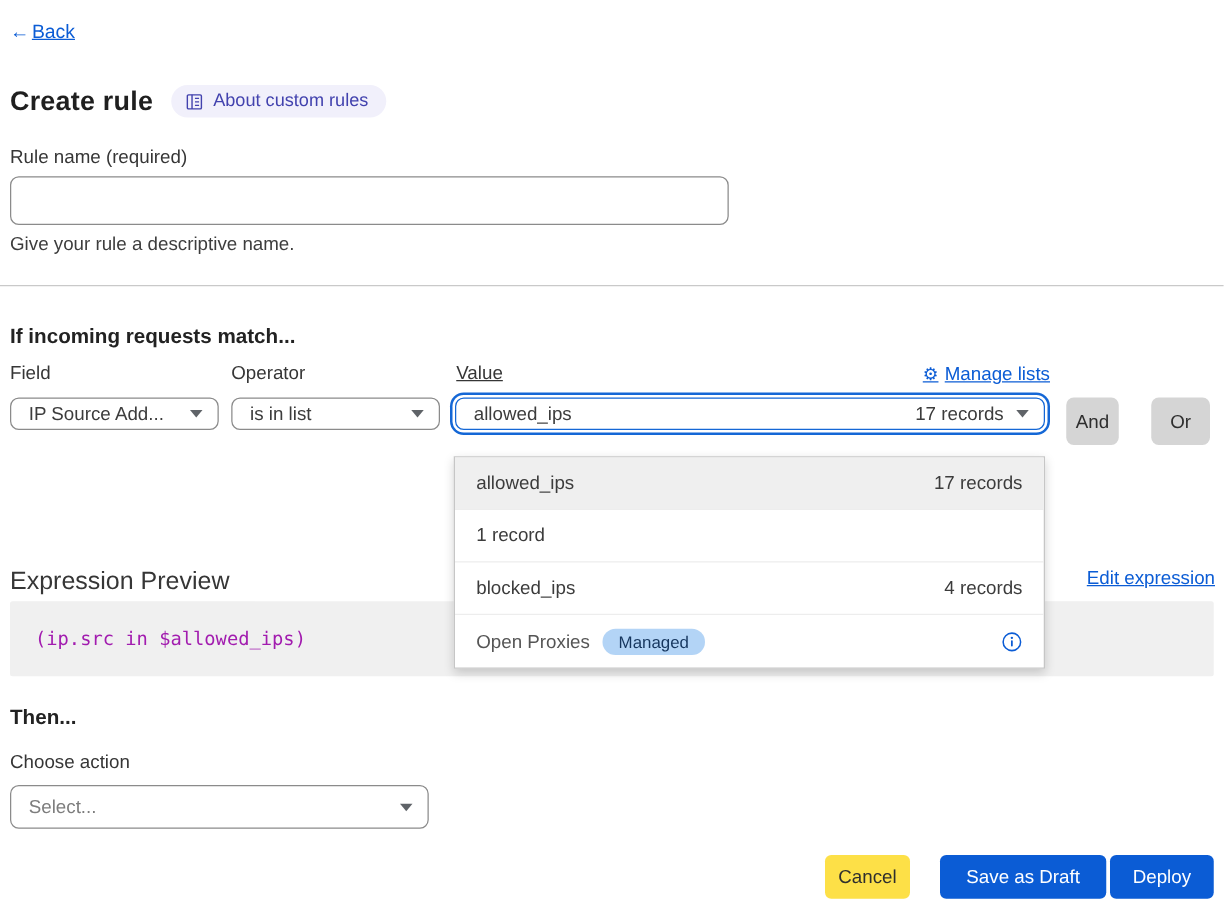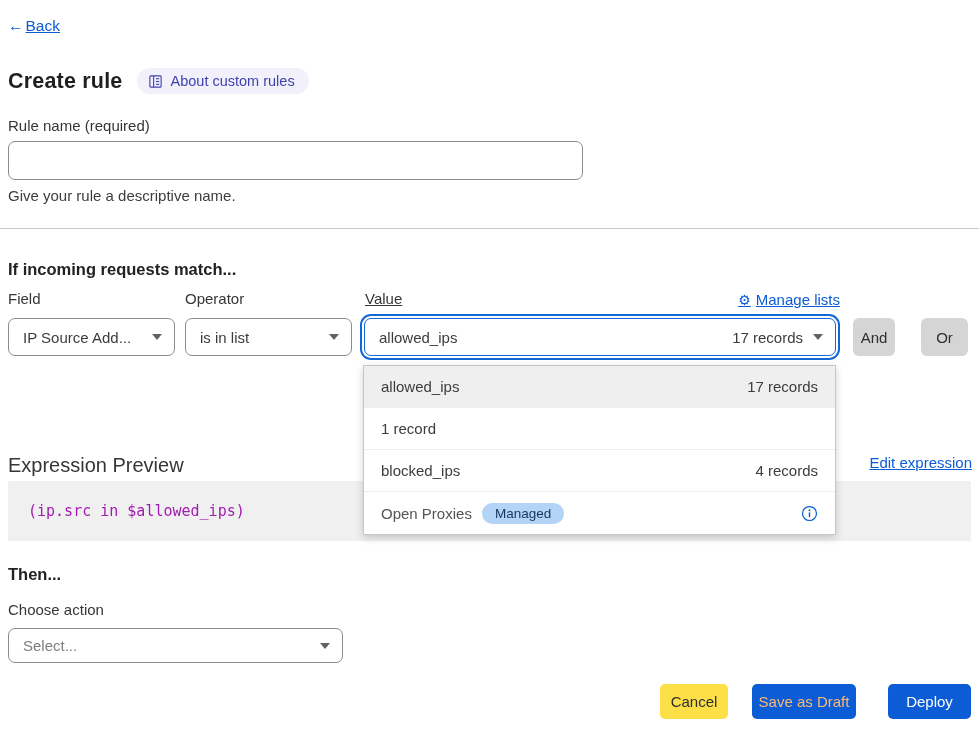--- a/index.html
+++ b/index.html
@@ -35,21 +35,21 @@
 
   
   .col-label { position:absolute; font-size:15px; color:#363636; }
   .field-label { left:8px; top:290px; }
   .operator-label { left:185px; top:290px; }
   .value-label { left:365px; top:290px;text-decoration:underline; }
   .manage-lists { position:absolute; top:291px; right:139px; display:flex; align-items:center;
     gap:5px; font-size:15px; }
   .gear { color:#0b5cd5; font-size:14px; text-decoration:none; }
 
-  .select-box { position:absolute; top:318px; height:38px; border:1px solid #8b8b8b;
+  .select-box { position:absolute; top:318px; height:26px; border:1px solid #8b8b8b;
     border-radius:7px; background:#fff; display:flex; align-items:center;
     padding:0 12px 0 14px; font-size:15px; color:#3c3c3c; cursor:pointer; }
   .select-box .text { flex:1 1 auto; white-space:nowrap; overflow:hidden; }
   .chev { width:0; height:0; border-left:5px solid transparent; border-right:5px solid transparent;
     border-top:6px solid #5f6368; flex:0 0 auto; margin-left:10px; }
   .field-select { left:8px; width:167px; }
   .operator-select { left:185px; width:167px; }
 
   .value-select { left:364px; width:472px; border:1px solid #1467d6;
     box-shadow:0 0 0 2px #fff, 0 0 0 4px #1467d6; }
@@ -85,21 +85,21 @@
   
   .then-heading { position:absolute; left:8px; top:565px; }
   .action-label { position:absolute; left:8px; top:601px; }
   .action-select { left:8px; top:628px; width:335px; height:35px; }
   .action-select .text { color:#7d7d7d; }
 
   
   .footer-btn { position:absolute; top:684px; height:35px; border:none; border-radius:5px;
     font-size:15px; font-family:inherit; cursor:pointer; }
   .cancel-btn { left:660px; width:68px; background:#fde047; color:#2e2e2e; }
-  .save-draft-btn { left:752px; width:104px; background:#0b5cd5; color:#fdba74; }
+  .save-draft-btn { left:752px; width:133px; background:#0b5cd5; color:#ffffff; }
   .deploy-btn { left:888px; width:83px; background:#0b5cd5; color:#fff; }
 </style>
 </head>
 <body>
 
 <div class="page">
 
   <a class="link back"><span class="arrow">←</span><span>Back</span></a>
 
   <div class="title-row">

